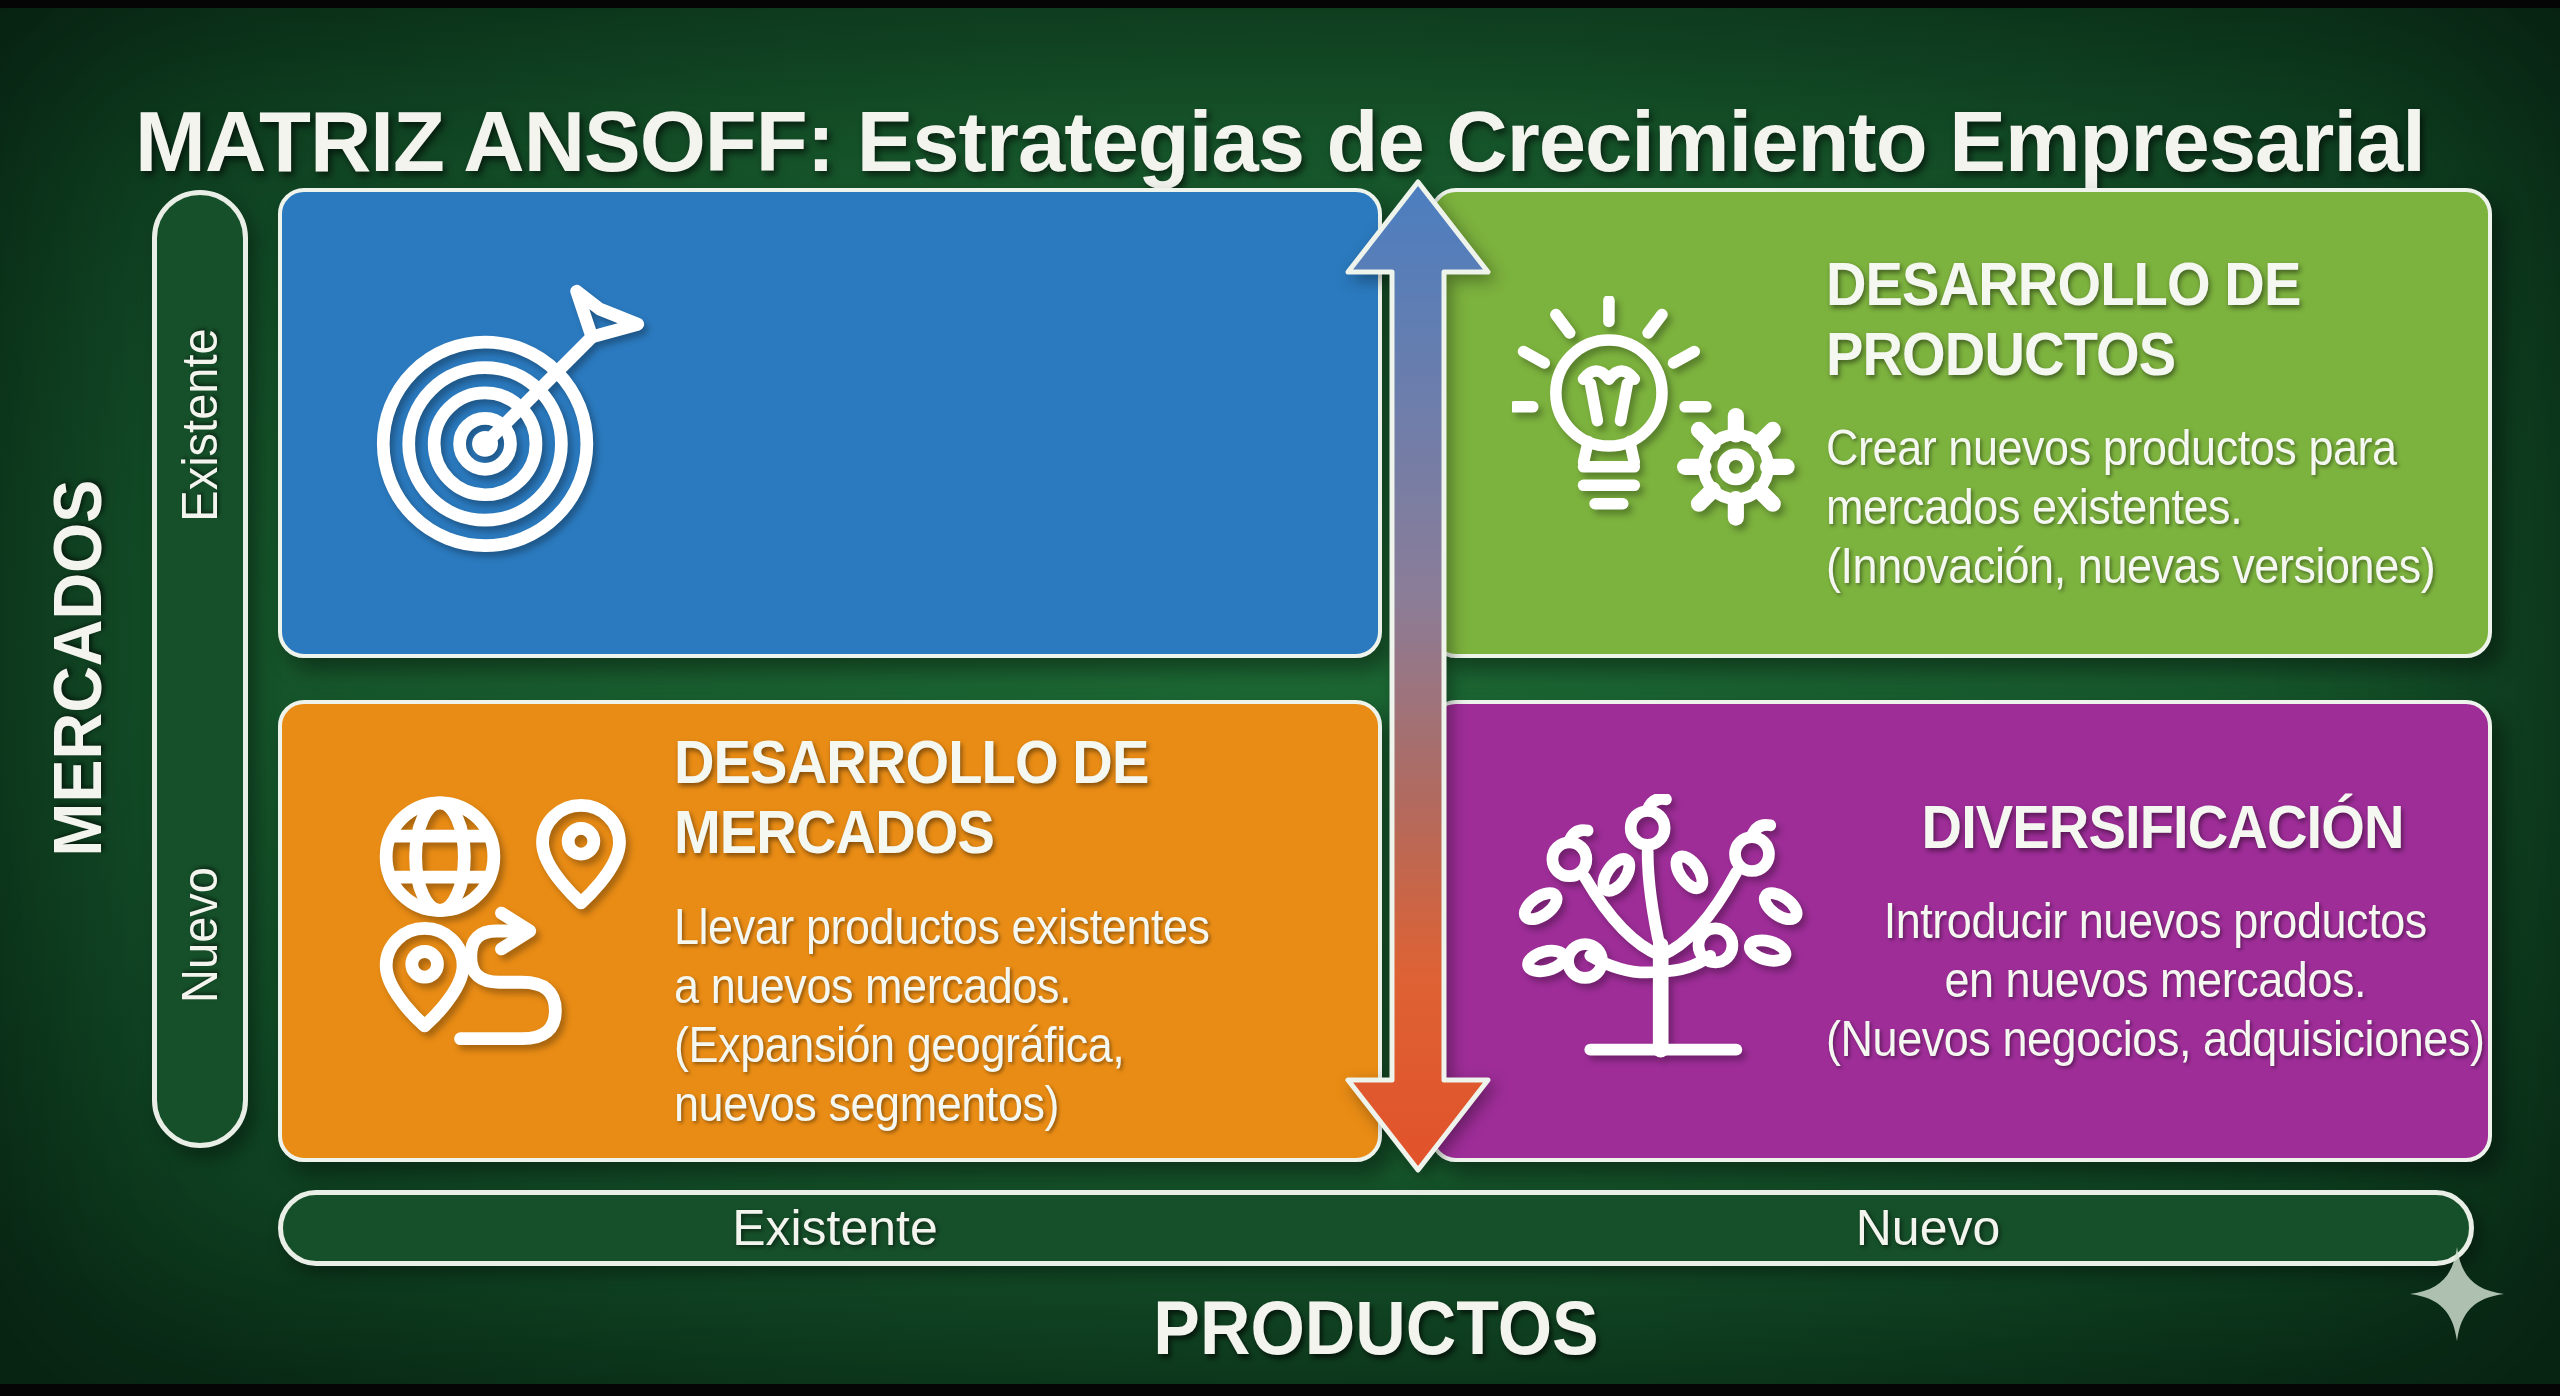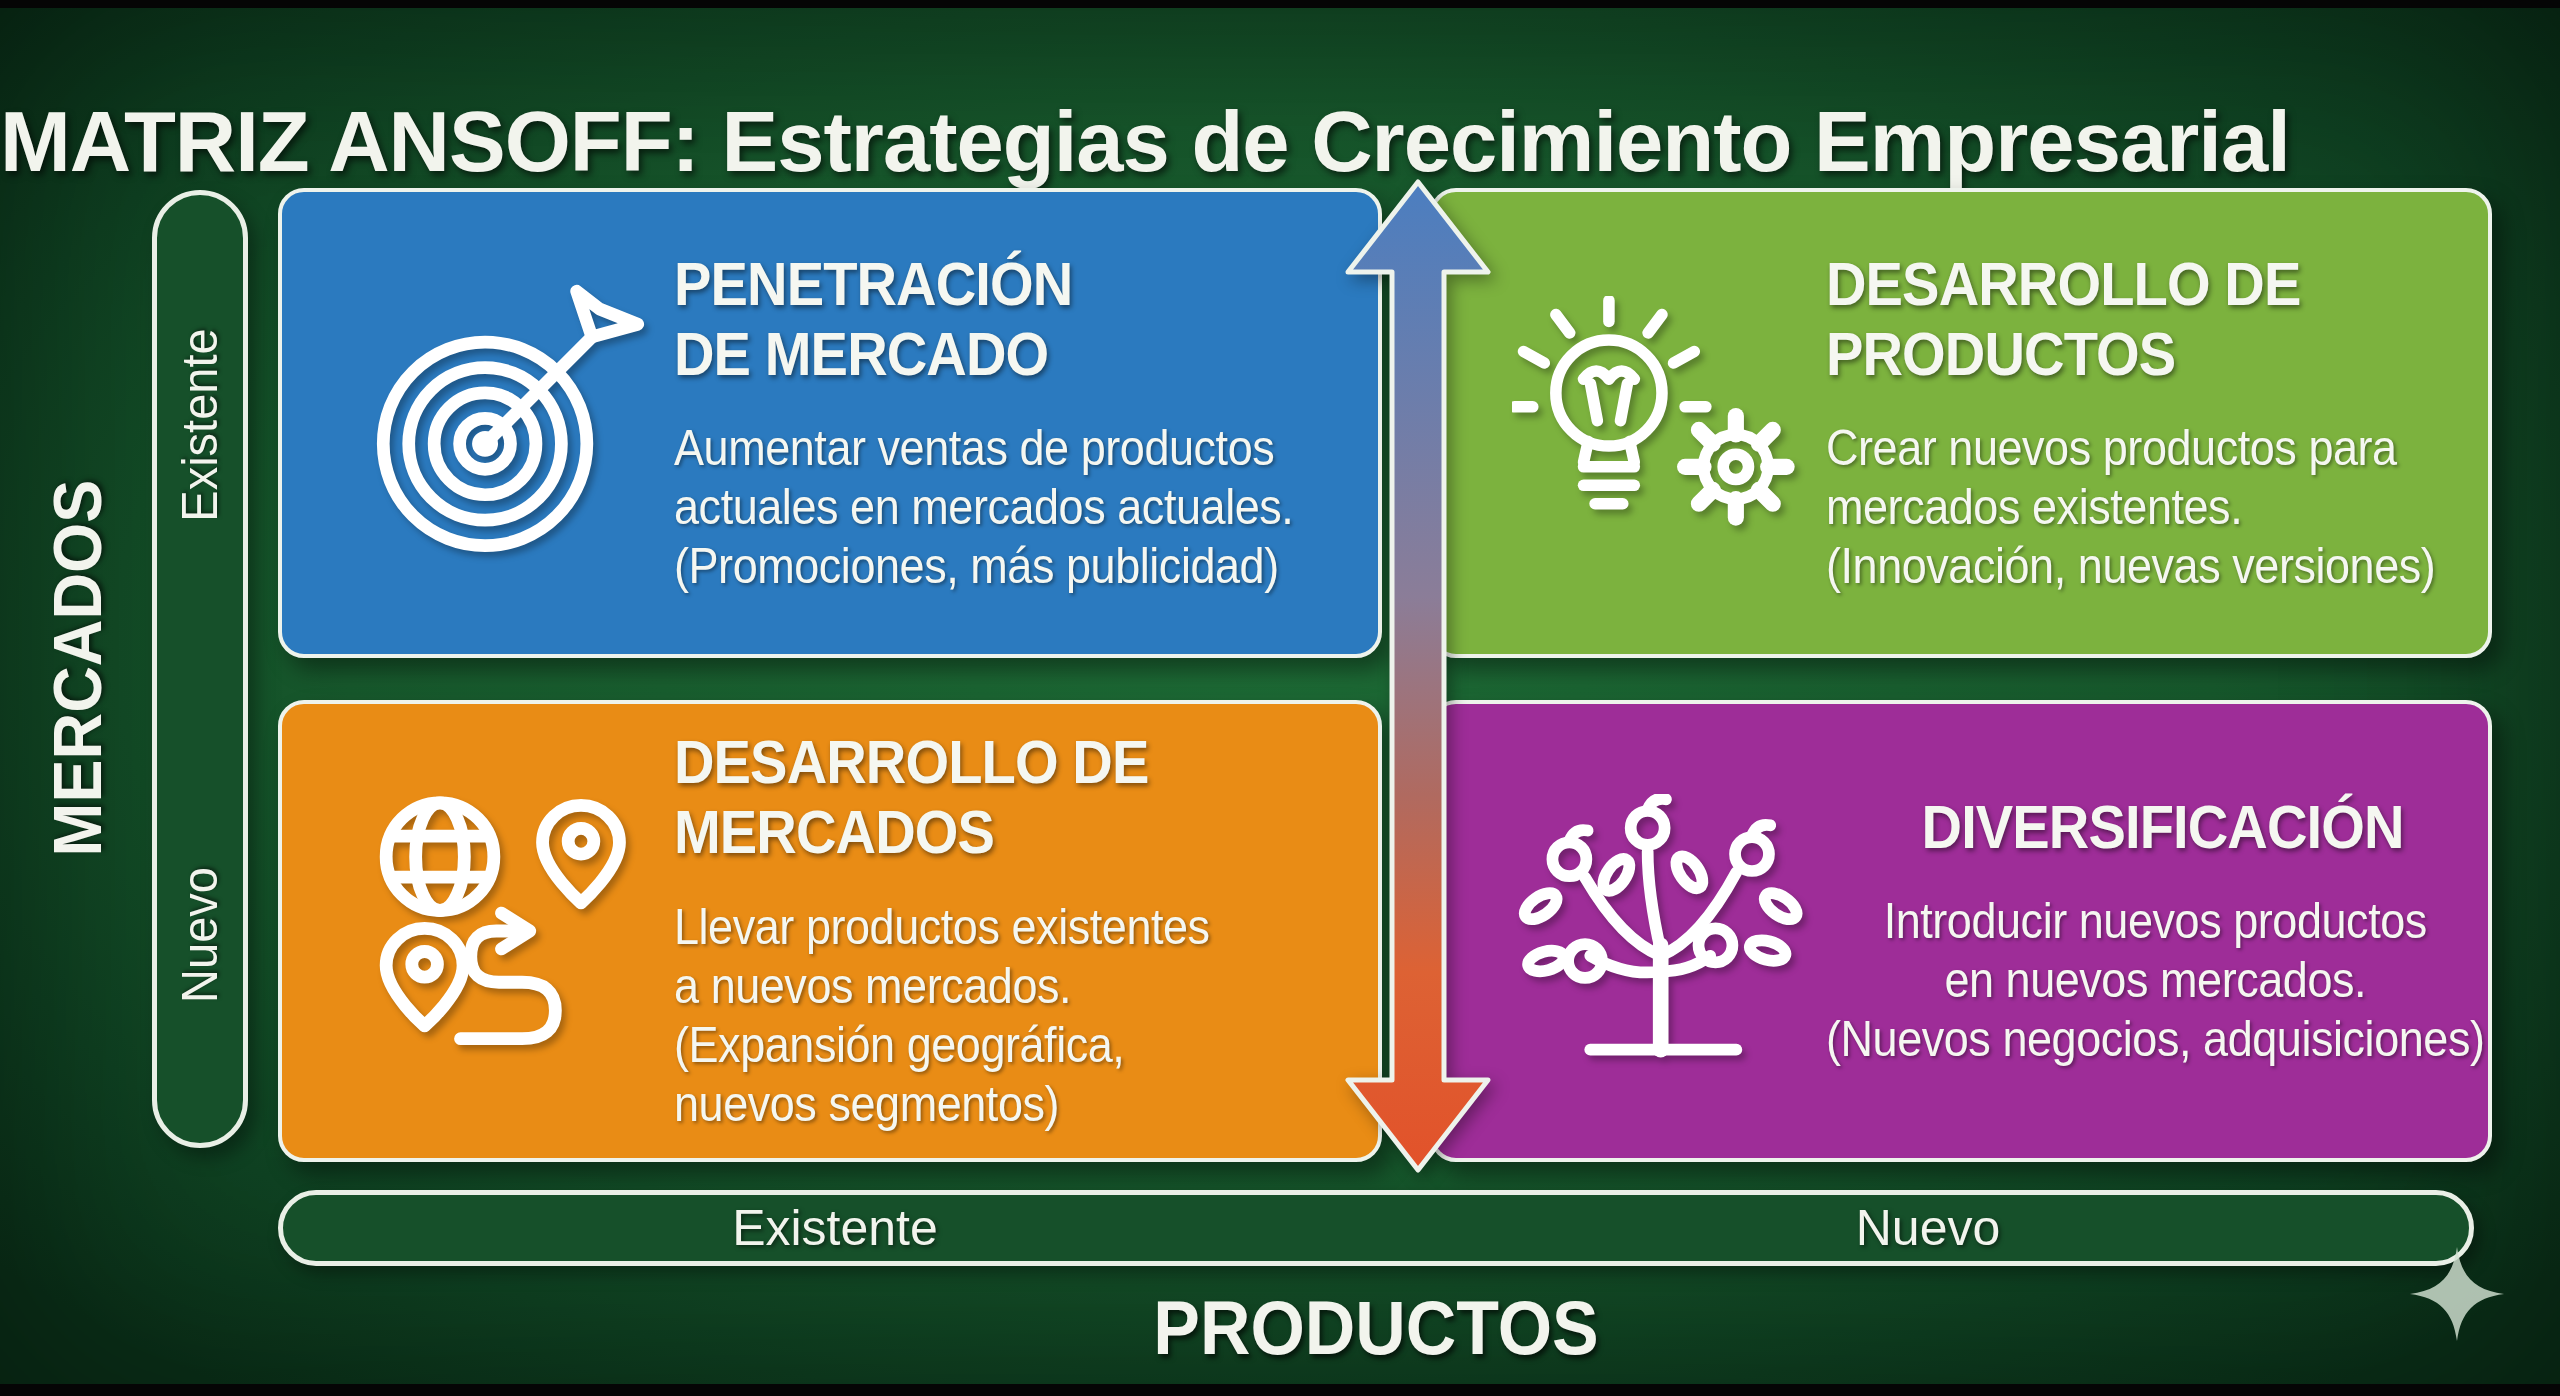--- a/index.html
+++ b/index.html
@@ -6,21 +6,21 @@
   .stage{
     position:relative;width:2560px;height:1396px;overflow:hidden;
     font-family:"Liberation Sans","DejaVu Sans",sans-serif;
     background:radial-gradient(ellipse 1700px 950px at 50% 46%, #1d6a35 0%, #17582c 55%, #0f4222 82%, #0b331a 100%);
     box-shadow:inset 0 0 260px rgba(0,0,0,.45);
   }
   .letterbox{position:absolute;left:0;width:100%;background:#050505;}
   .letterbox.top{top:0;height:8px;}
   .letterbox.bottom{bottom:0;height:12px;}
   .page-title{
-    position:absolute;top:36px;left:0;width:100%;
+    position:absolute;top:36px;left:0;width:100%;text-align:center;
     font-size:85px;font-weight:bold;letter-spacing:-1px;color:#f2f4ed;
     text-shadow:3px 4px 7px rgba(0,0,0,.6);white-space:nowrap;
   }
   .y-title{
     position:absolute;left:77px;top:668px;
     transform:translate(-50%,-50%) rotate(-90deg) scaleX(0.95);
     font-size:68px;font-weight:bold;color:#f2f4ed;letter-spacing:0px;
     text-shadow:2px 3px 6px rgba(0,0,0,.55);white-space:nowrap;
   }
   .y-pill{
@@ -105,24 +105,20 @@
         <g class="icon-stroke" stroke-width="5">
           <circle cx="46" cy="64" r="40"></circle>
           <circle cx="46" cy="64" r="30"></circle>
           <circle cx="46" cy="64" r="20"></circle>
           <circle cx="46" cy="64" r="10"></circle>
           <circle cx="46" cy="64" r="2.6" fill="#fff"></circle>
           <line x1="49" y1="61" x2="88" y2="22"></line>
           <path d="M88,22 L82,4 L91,11 L106,17 Z"></path>
         </g>
       </svg>
-    </div>
-    <div class="qtext">
-      <h2 class="qtitle">PENETRACIÓN<br>DE MERCADO</h2>
-      <p class="qdesc">Aumentar ventas de productos<br>actuales en mercados actuales.<br>(Promociones, más publicidad)</p>
     </div>
   </section>
 
   <section class="quad q1" style="background-color: rgb(124, 178, 62);">
     <div class="icon-wrap">
       <svg width="300" height="254" viewBox="0 0 130 110">
         <g class="icon-stroke" stroke-width="5">
           <circle cx="42" cy="42" r="23"></circle>
           <path d="M33,63 L31,72 M51,63 L53,72"></path>
           <line x1="31" y1="74" x2="53" y2="74"></line>

